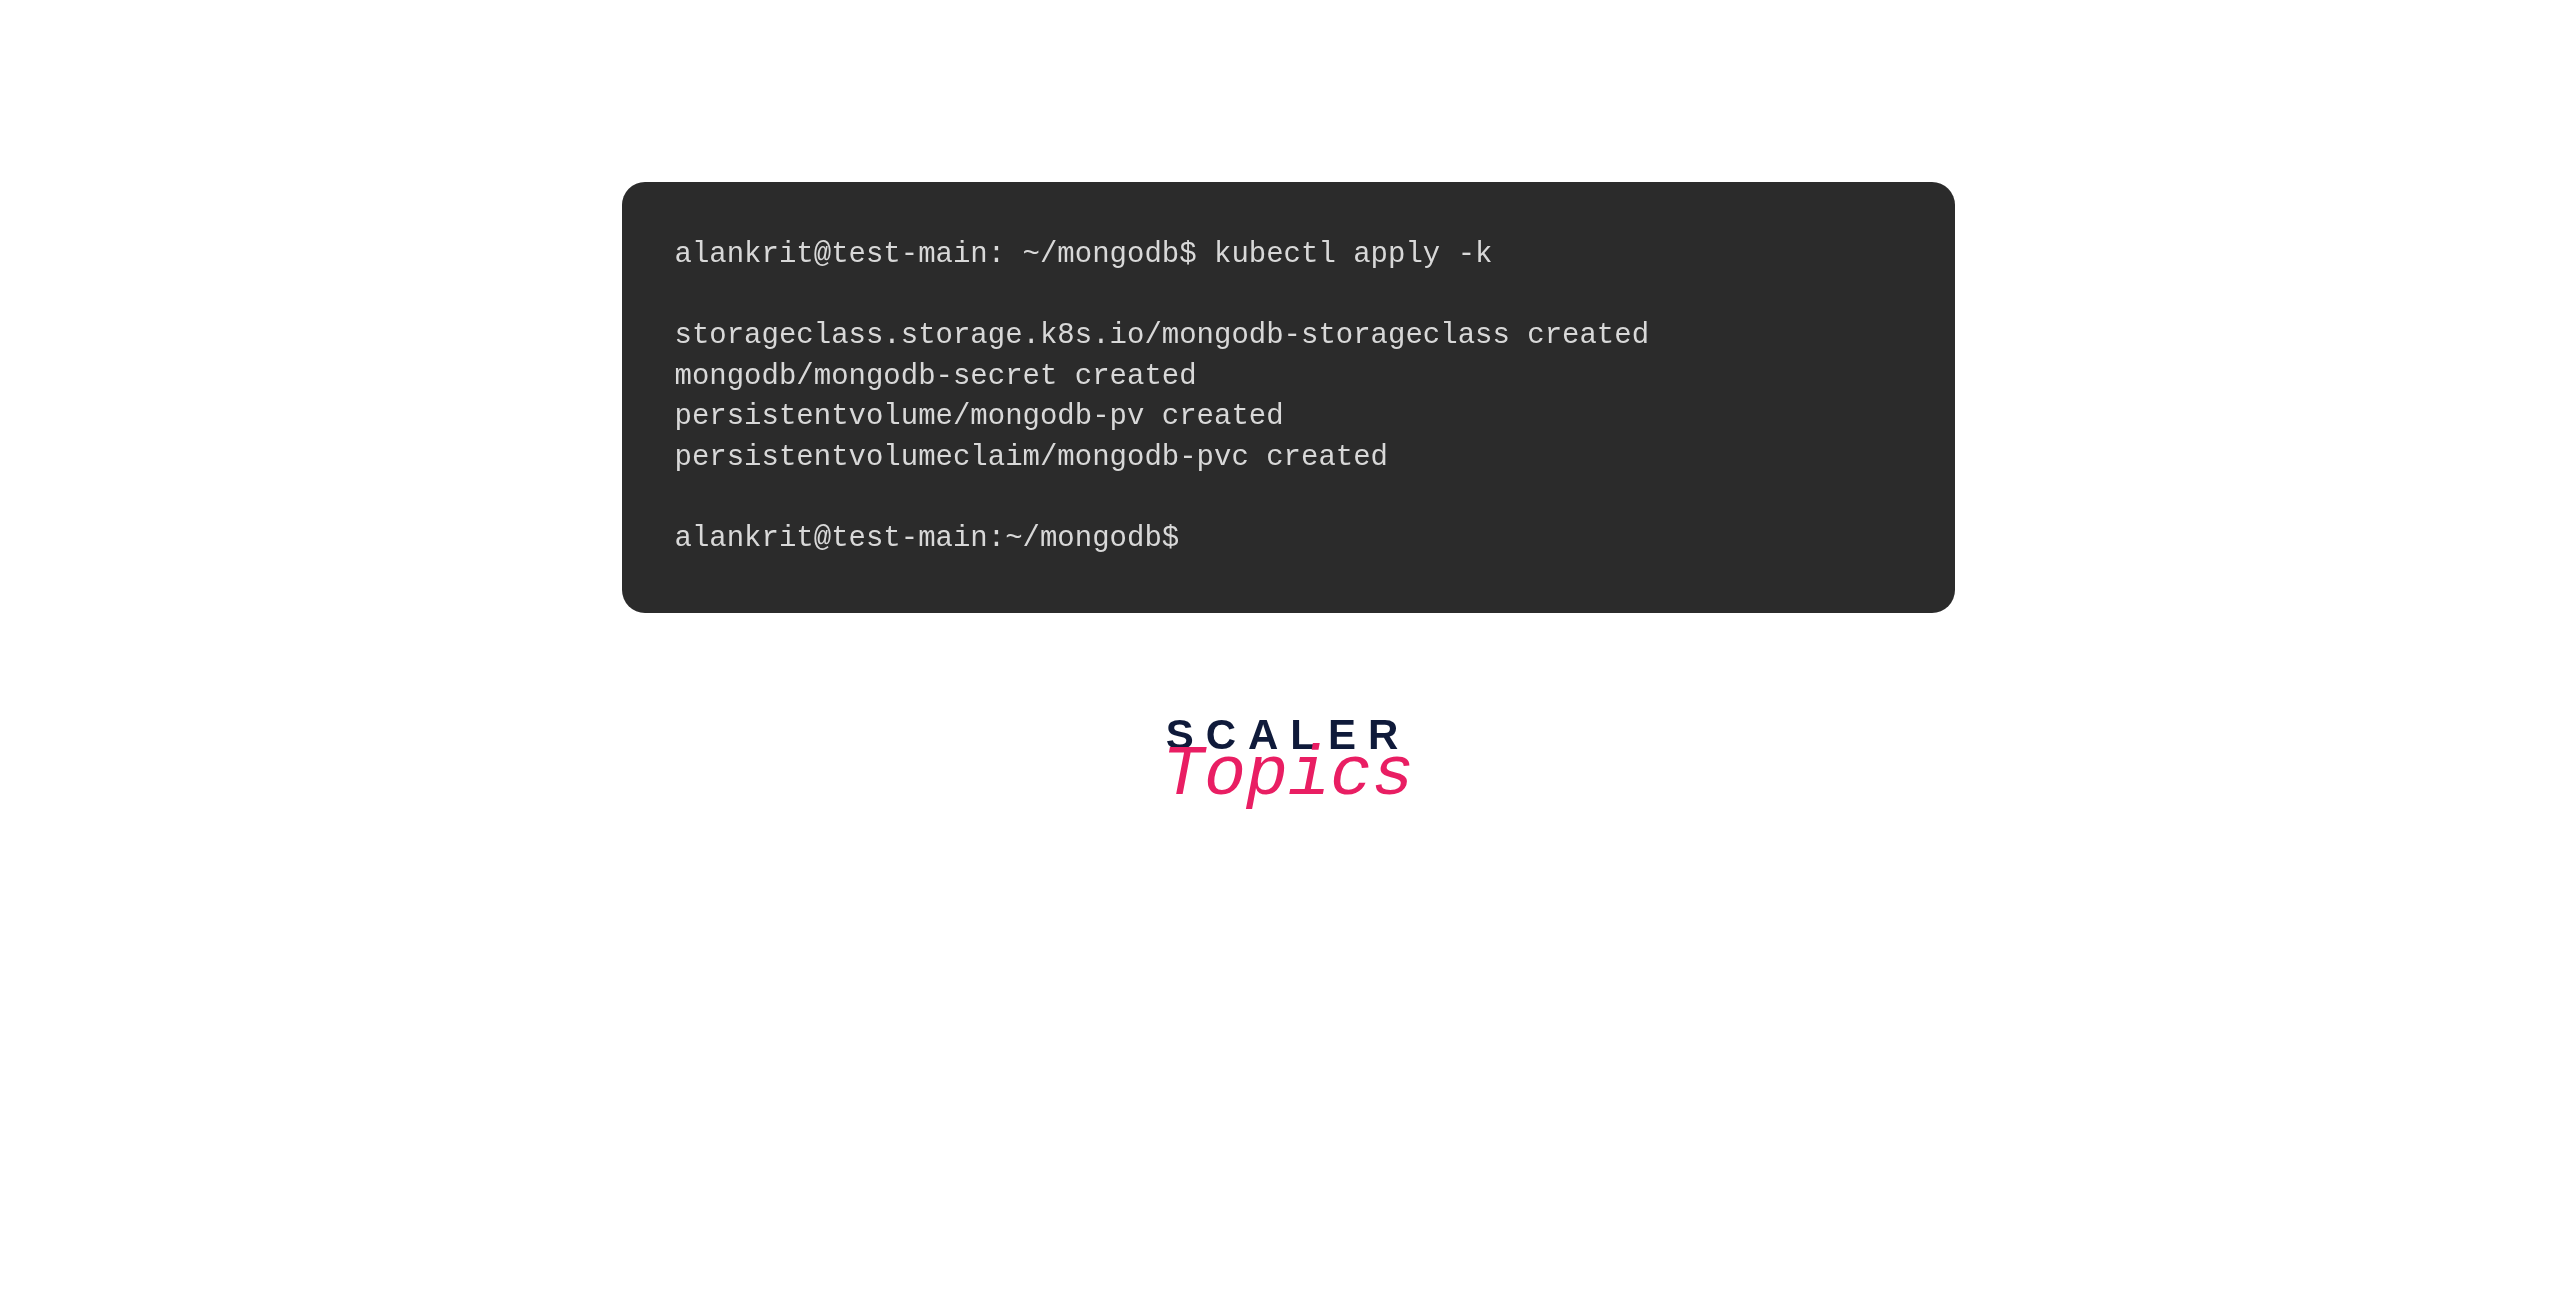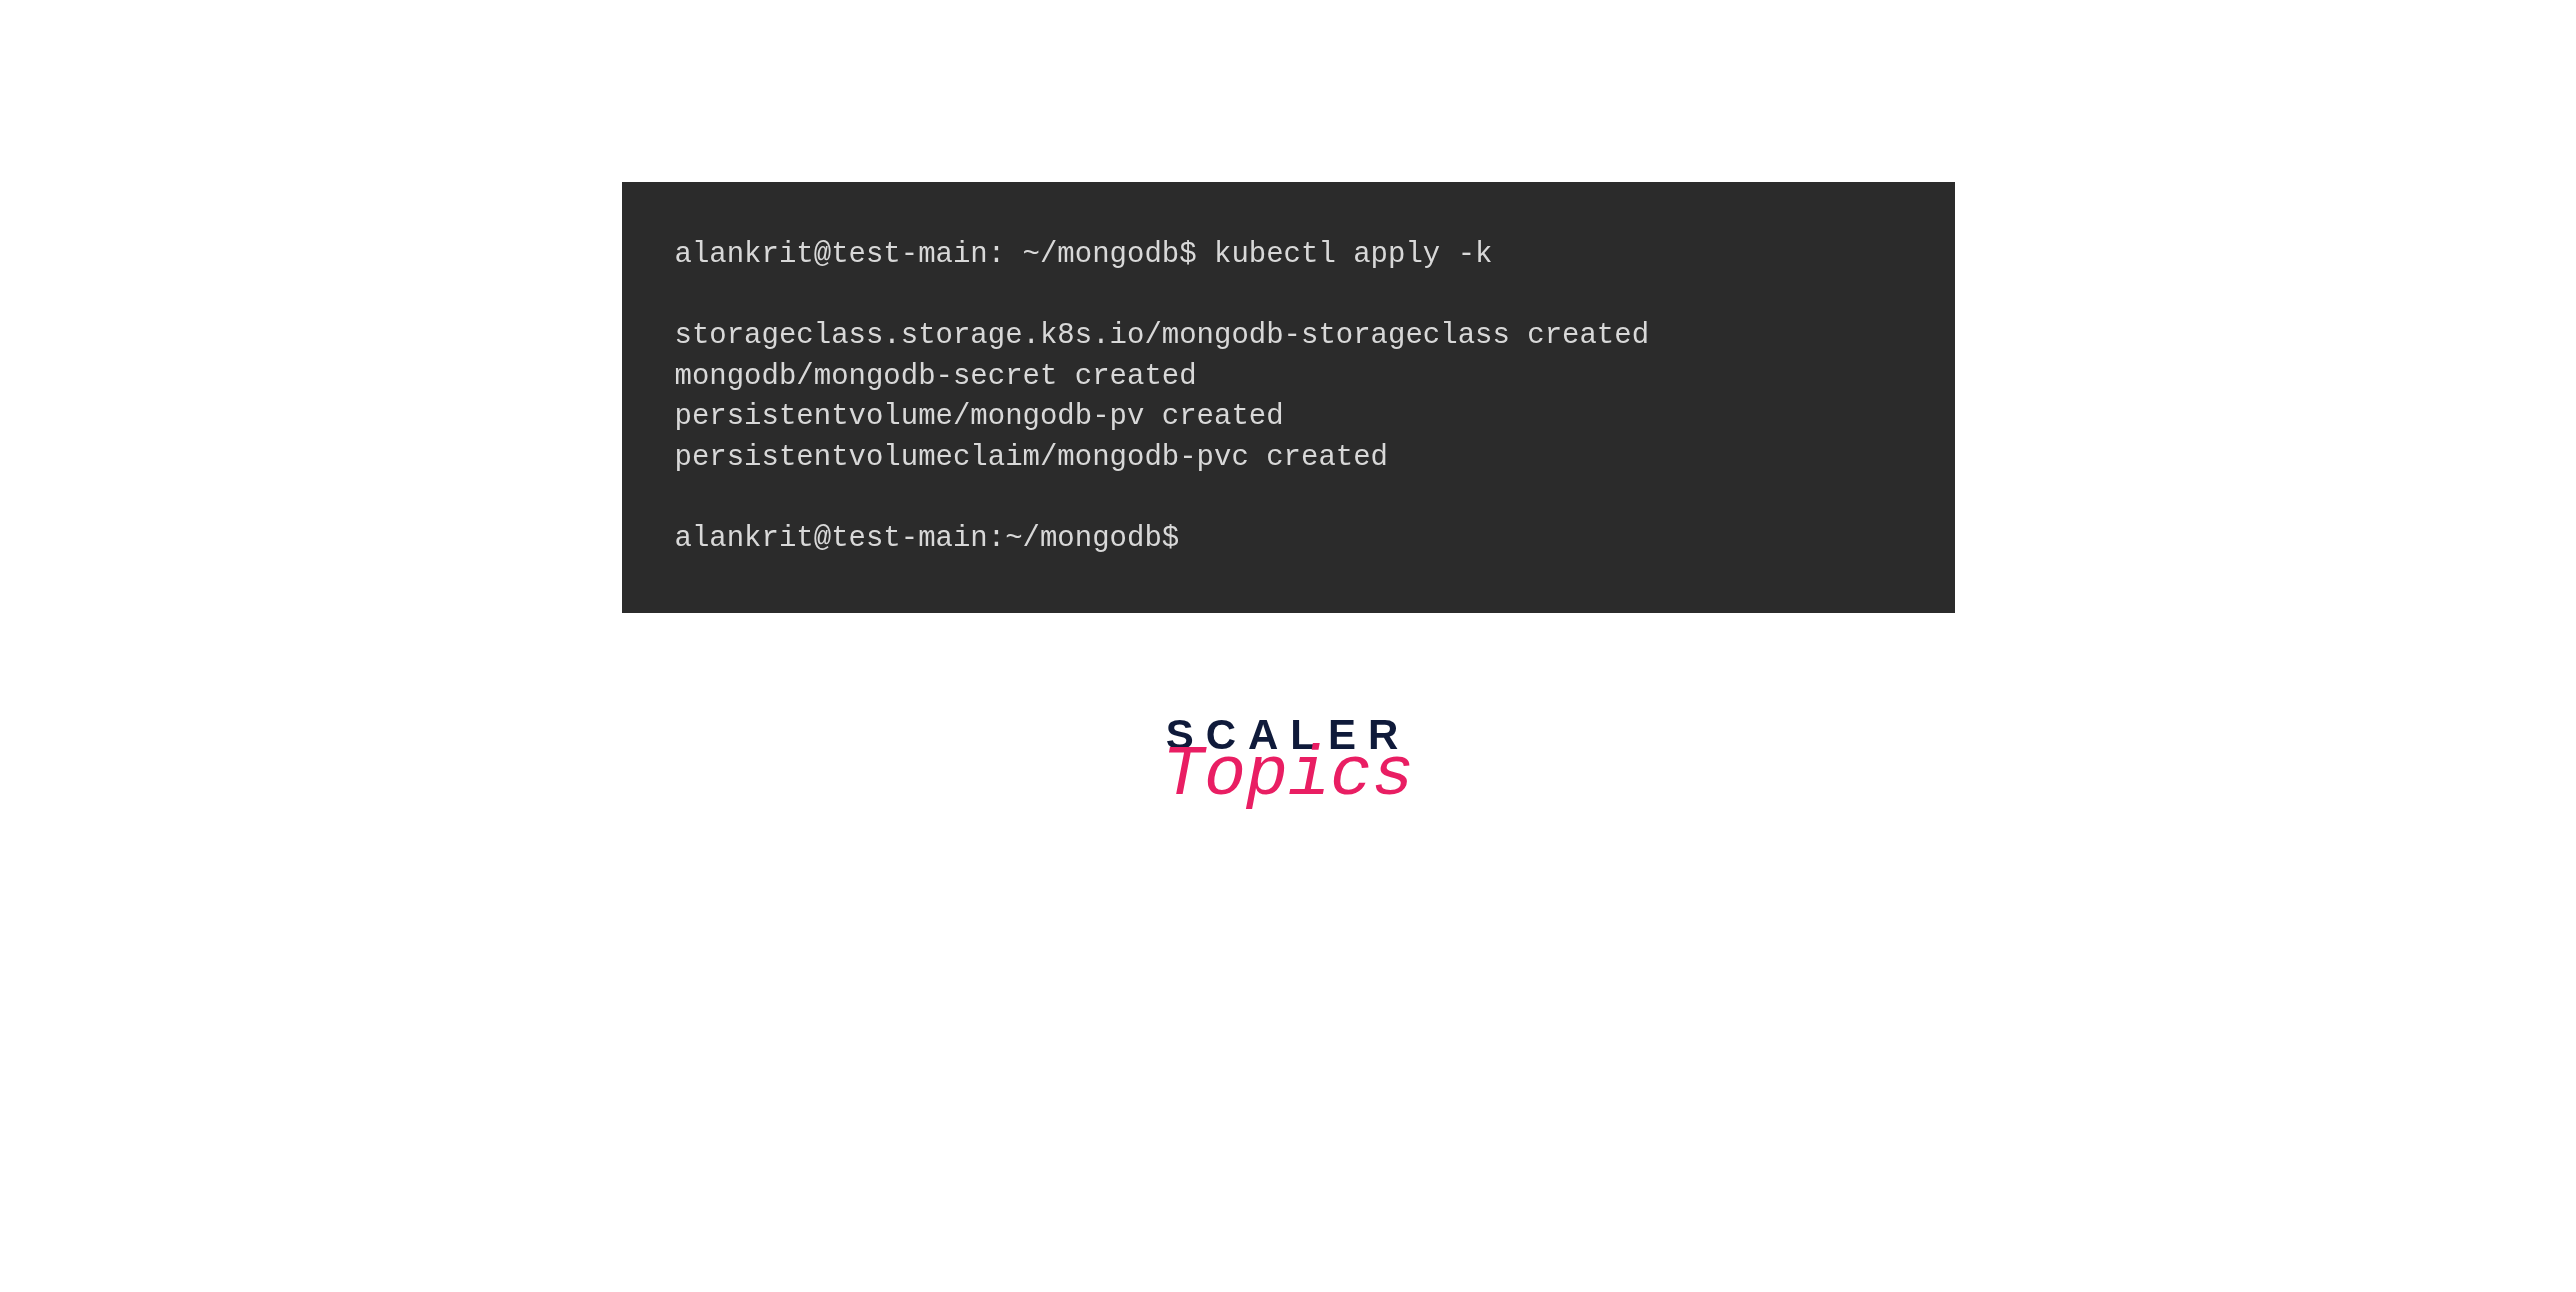--- a/index.html
+++ b/index.html
@@ -1,18 +1,19 @@
 <!DOCTYPE html>
 <html style="font-size:12px"><head>
   <meta charset="utf-8">
   <style>
     * {
       margin: 0;
       padding: 0;
       box-sizing: border-box;
+      border-radius: 23px;
     }
     body {
       width: 2576px;
       height: 1292px;
       background: #ffffff;
       display: flex;
       flex-direction: column;
       align-items: center;
       justify-content: flex-start;
       padding-top: 182px;

